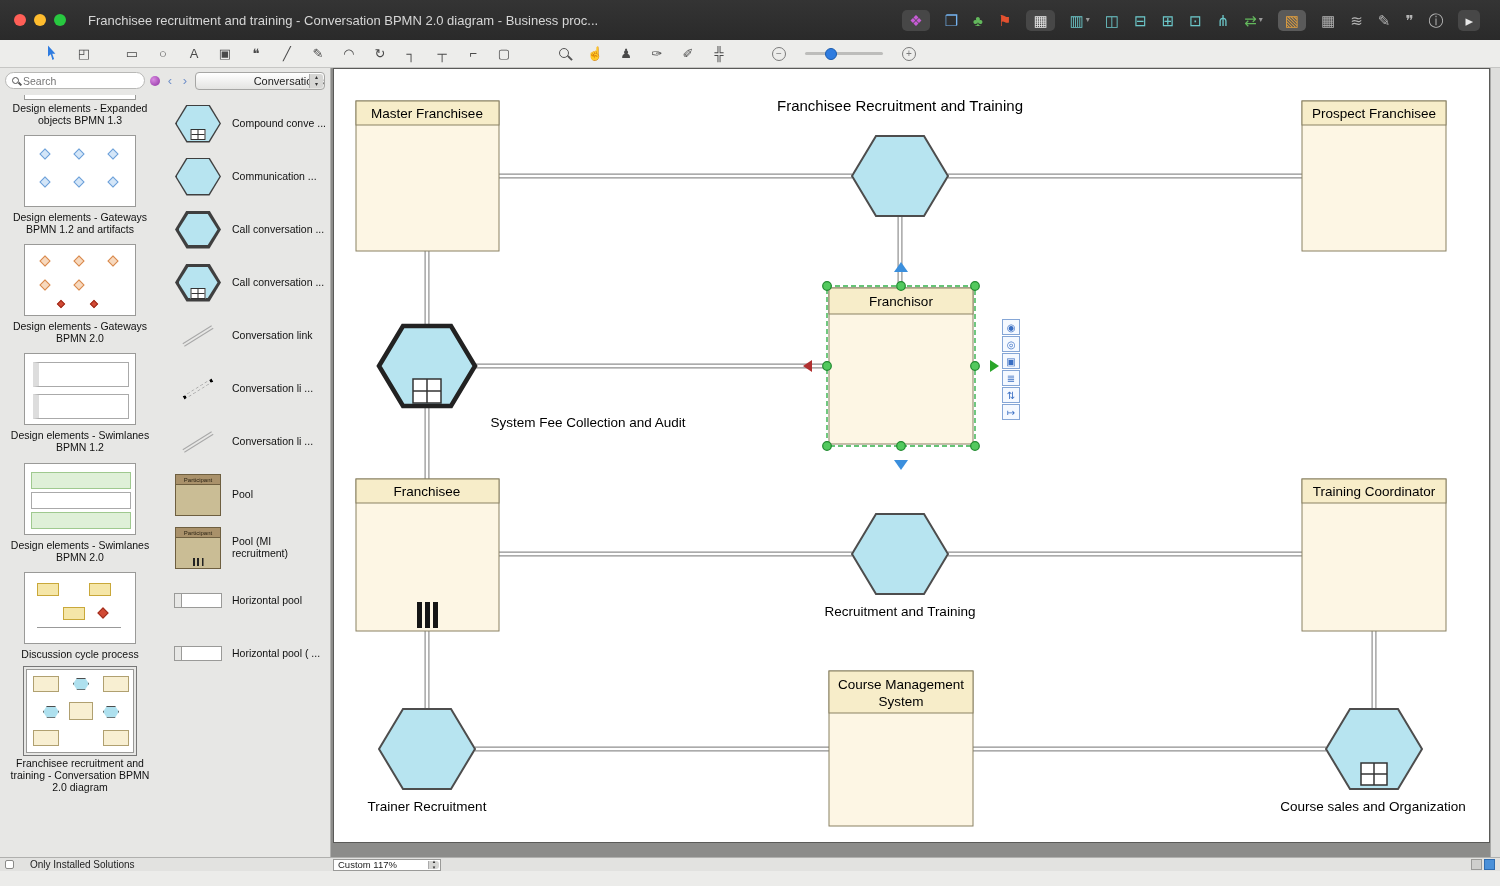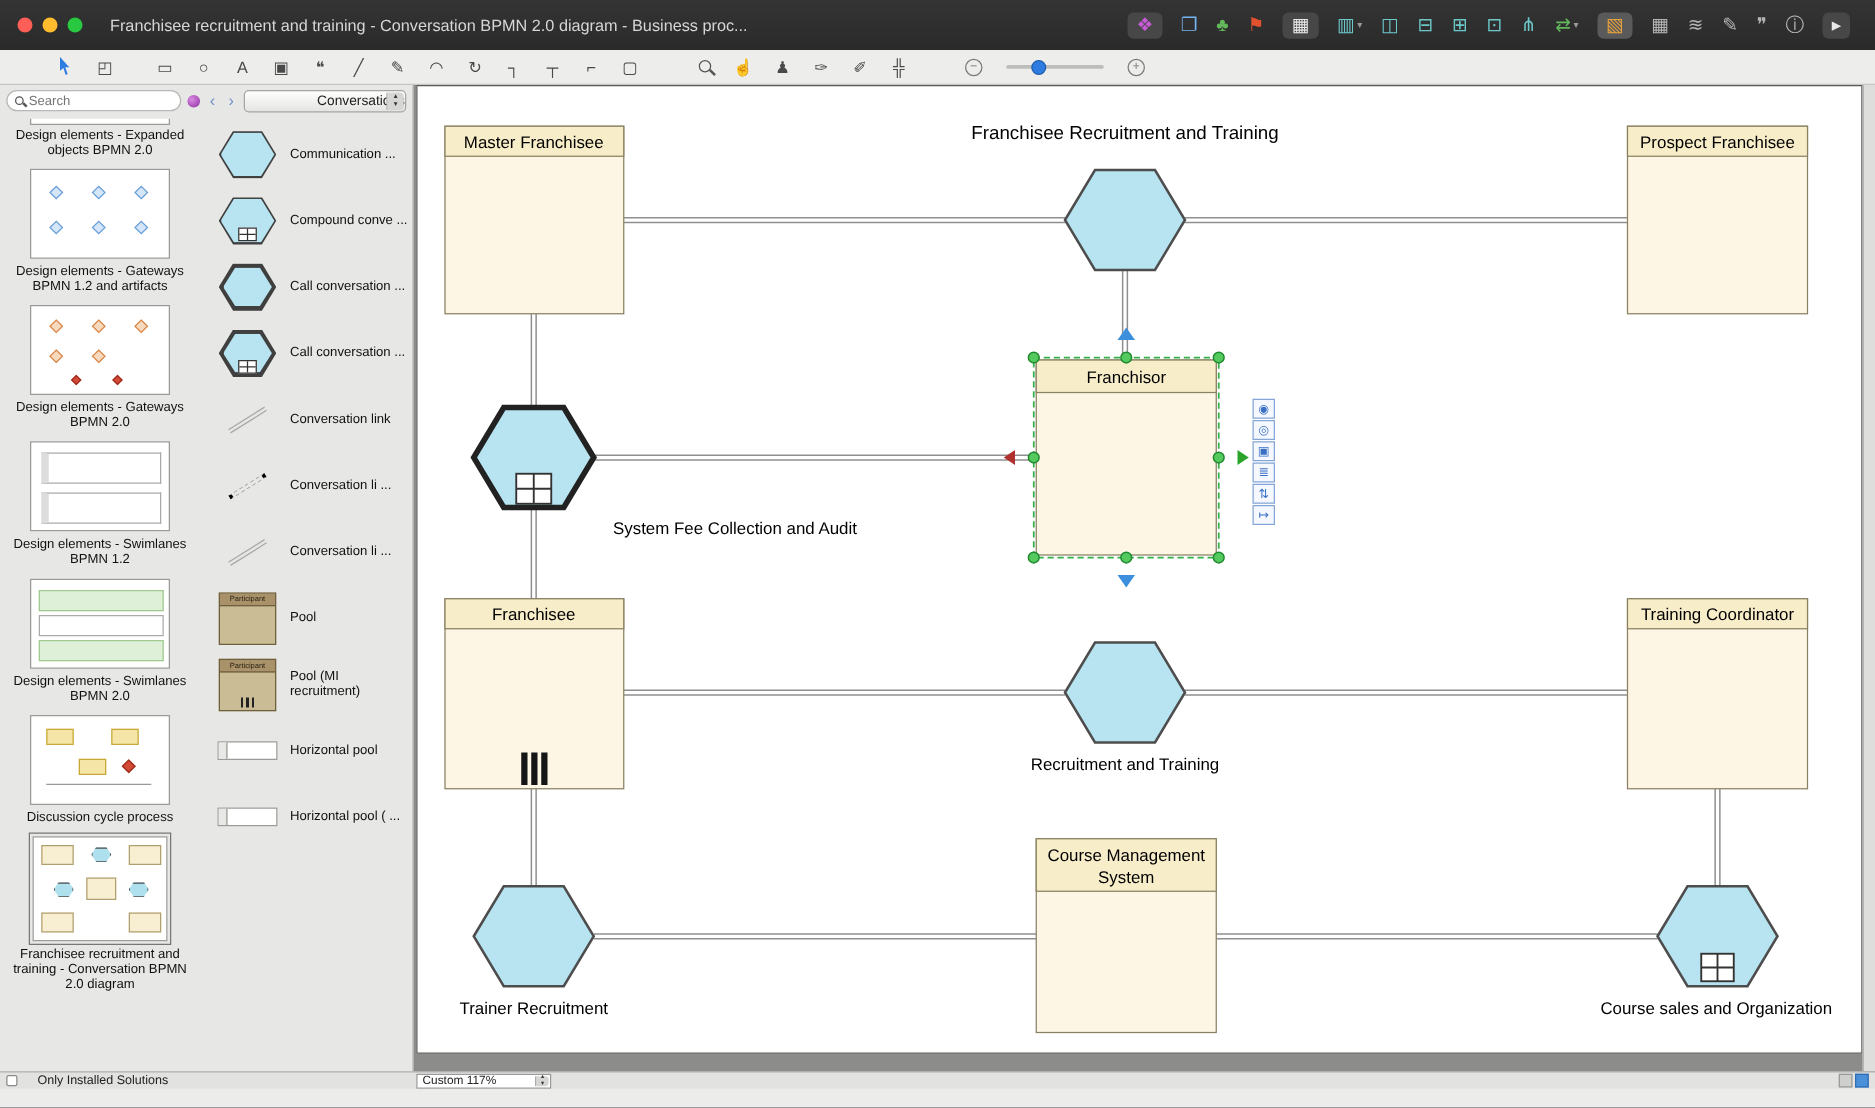--- a/index.html
+++ b/index.html
@@ -237,21 +237,21 @@
               <span>▾</span>
             </span>
         </div>
       </div>
 
       <div class="sb-body">
 
         <div class="tpl-col">
           <div class="tpl-item">
             <div class="thumb sliver"></div>
-            <div class="tpl-label">Design elements - Expanded objects BPMN 2.0</div>
+            <div class="tpl-label">Design elements - Expanded objects BPMN 1.3</div>
           </div>
           <div class="tpl-item">
             <div class="thumb">
               <i class="dm db" style="left:16px;top:14px"></i>
               <i class="dm db" style="left:50px;top:14px"></i>
               <i class="dm db" style="left:84px;top:14px"></i>
               <i class="dm db" style="left:16px;top:42px"></i>
               <i class="dm db" style="left:50px;top:42px"></i>
               <i class="dm db" style="left:84px;top:42px"></i>
             </div>
@@ -308,33 +308,33 @@
             <div class="tpl-label">Franchisee recruitment and training - Conversation BPMN 2.0 diagram</div>
           </div>
         </div>
 
         <div class="shp-col">
           <div class="shp-item">
             <span class="shp-ic">
                 <span class="hex">
                   <span class="outer"></span>
                   <span class="inner"></span>
+                  <span class="grid"></span>
                 </span>
               </span>
-            <span class="shp-label">Communication ...</span>
+            <span class="shp-label">Compound conve ...</span>
           </div>
           <div class="shp-item">
             <span class="shp-ic">
                 <span class="hex">
                   <span class="outer"></span>
                   <span class="inner"></span>
-                  <span class="grid"></span>
                 </span>
               </span>
-            <span class="shp-label">Compound conve ...</span>
+            <span class="shp-label">Communication ...</span>
           </div>
           <div class="shp-item">
             <span class="shp-ic">
                 <span class="hex thick">
                   <span class="outer"></span>
                   <span class="inner"></span>
                 </span>
               </span>
             <span class="shp-label">Call conversation ...</span>
           </div>

